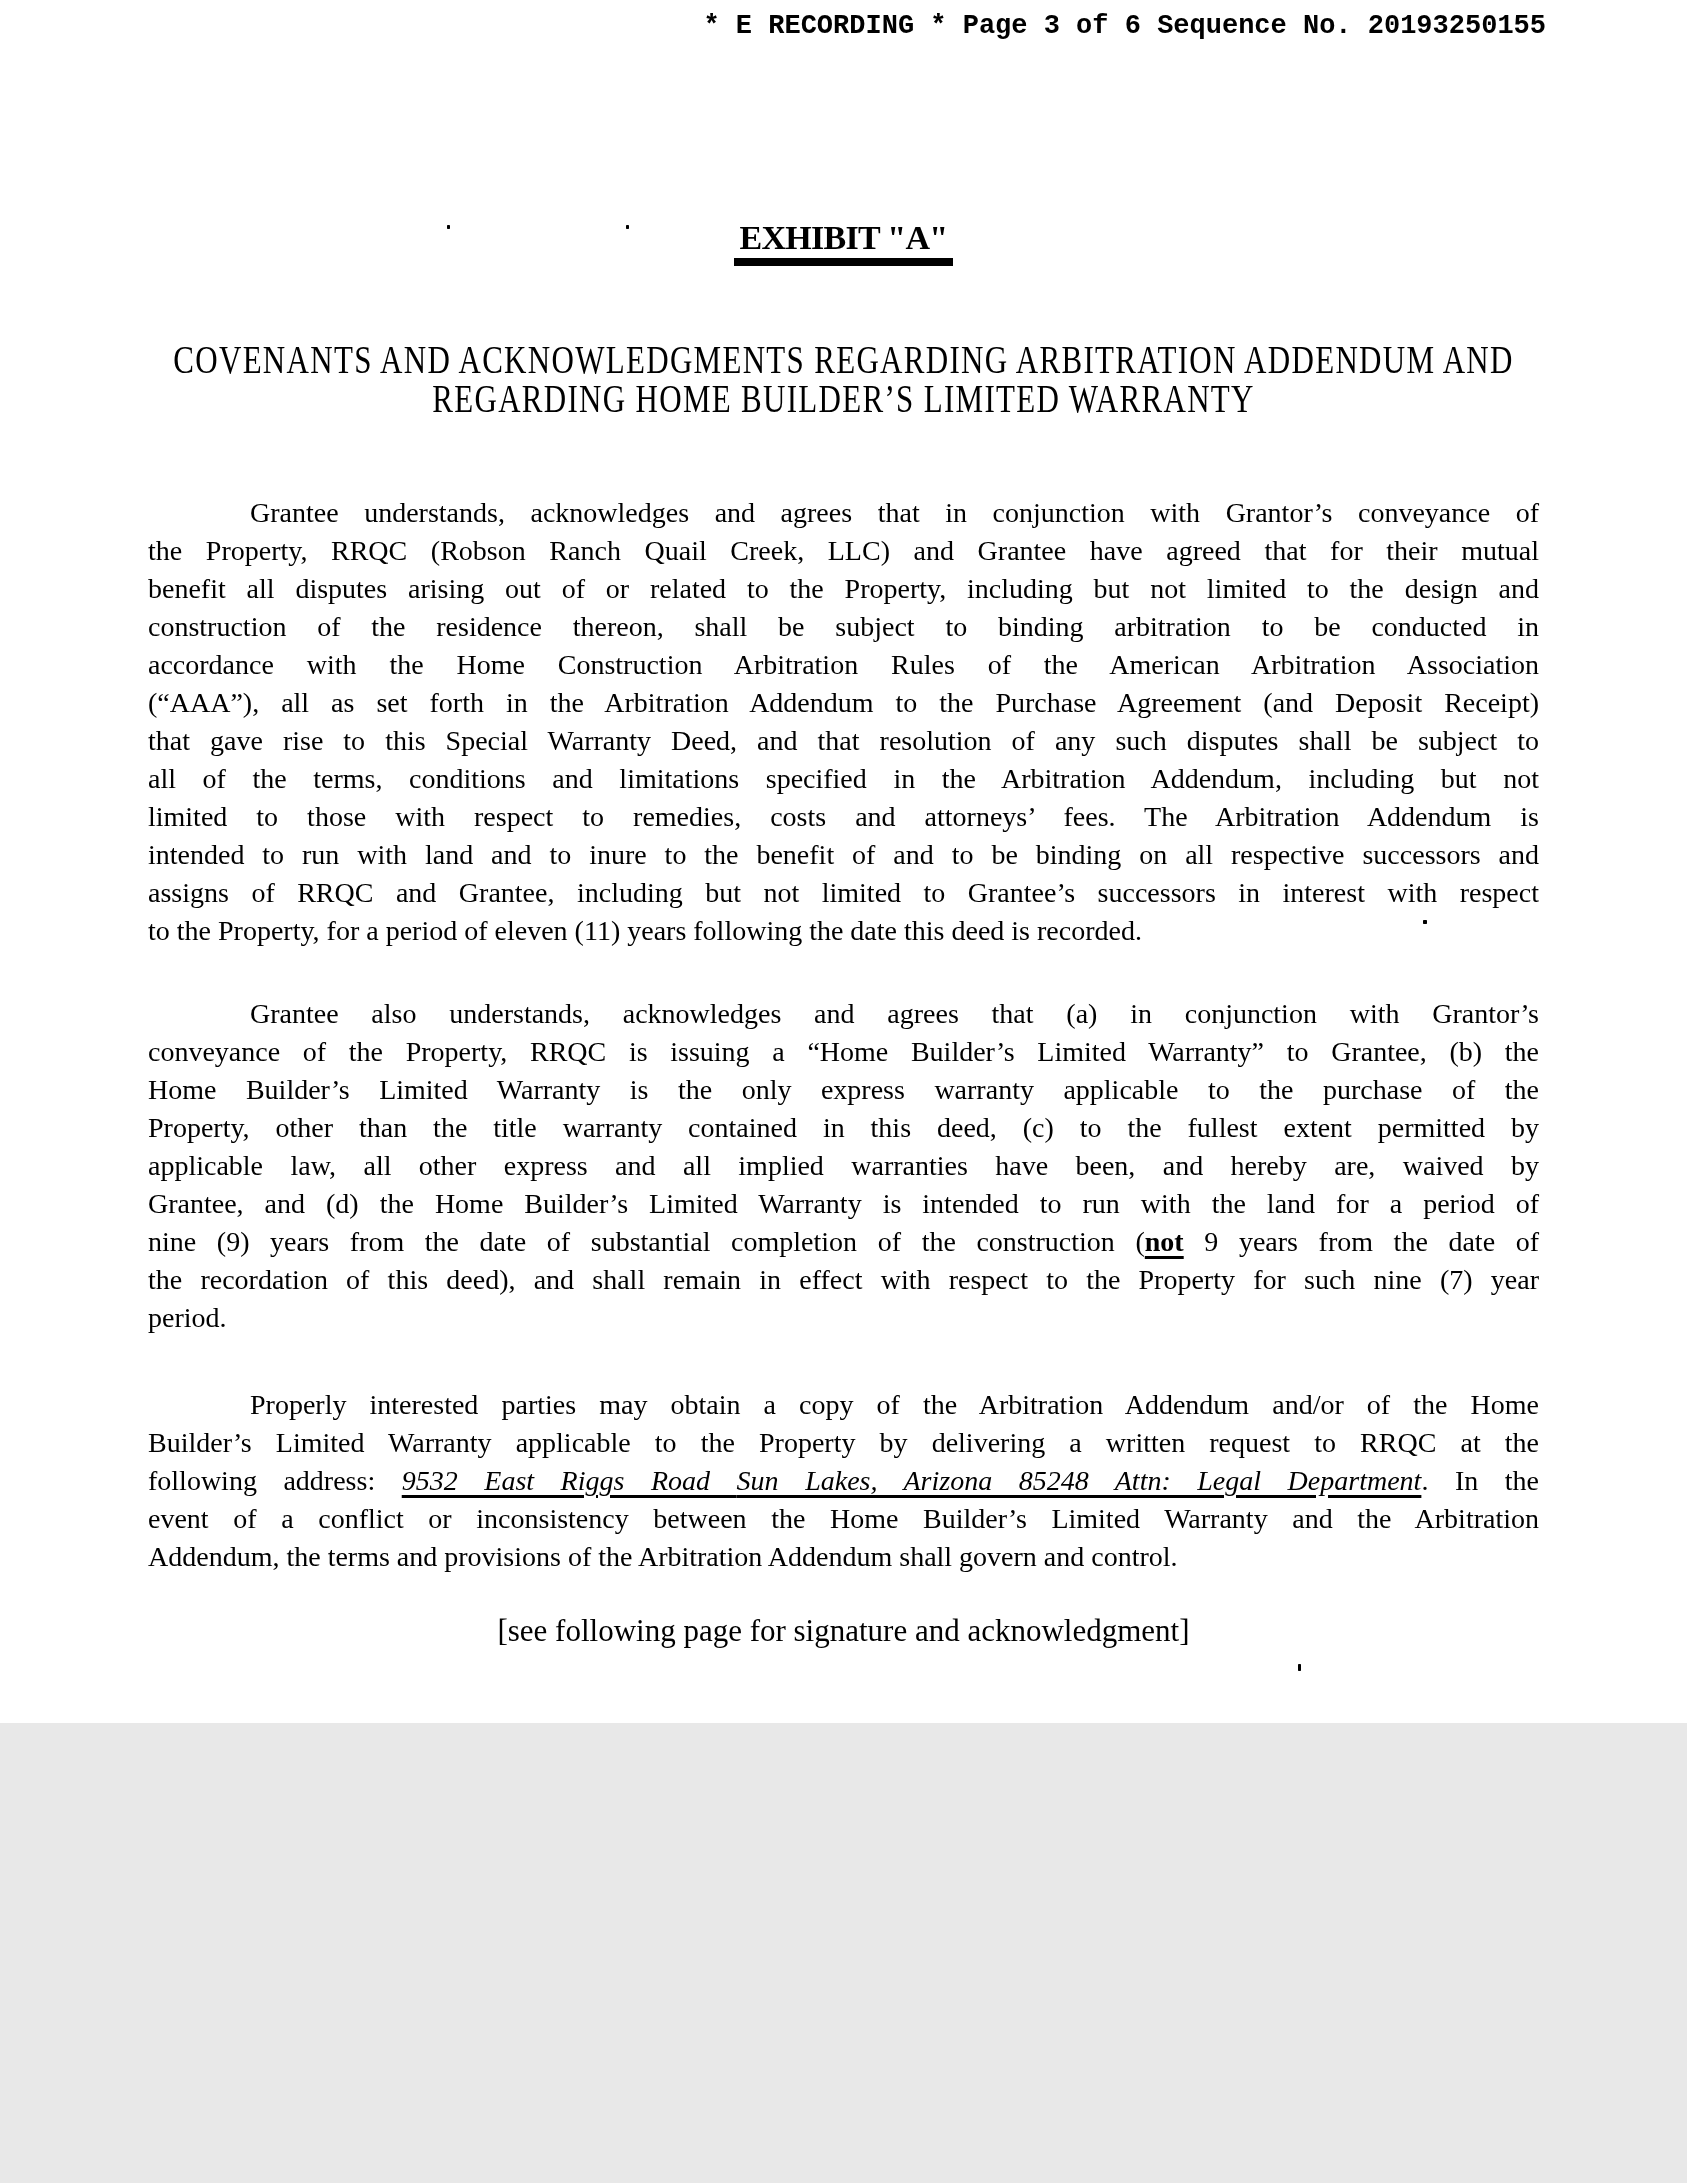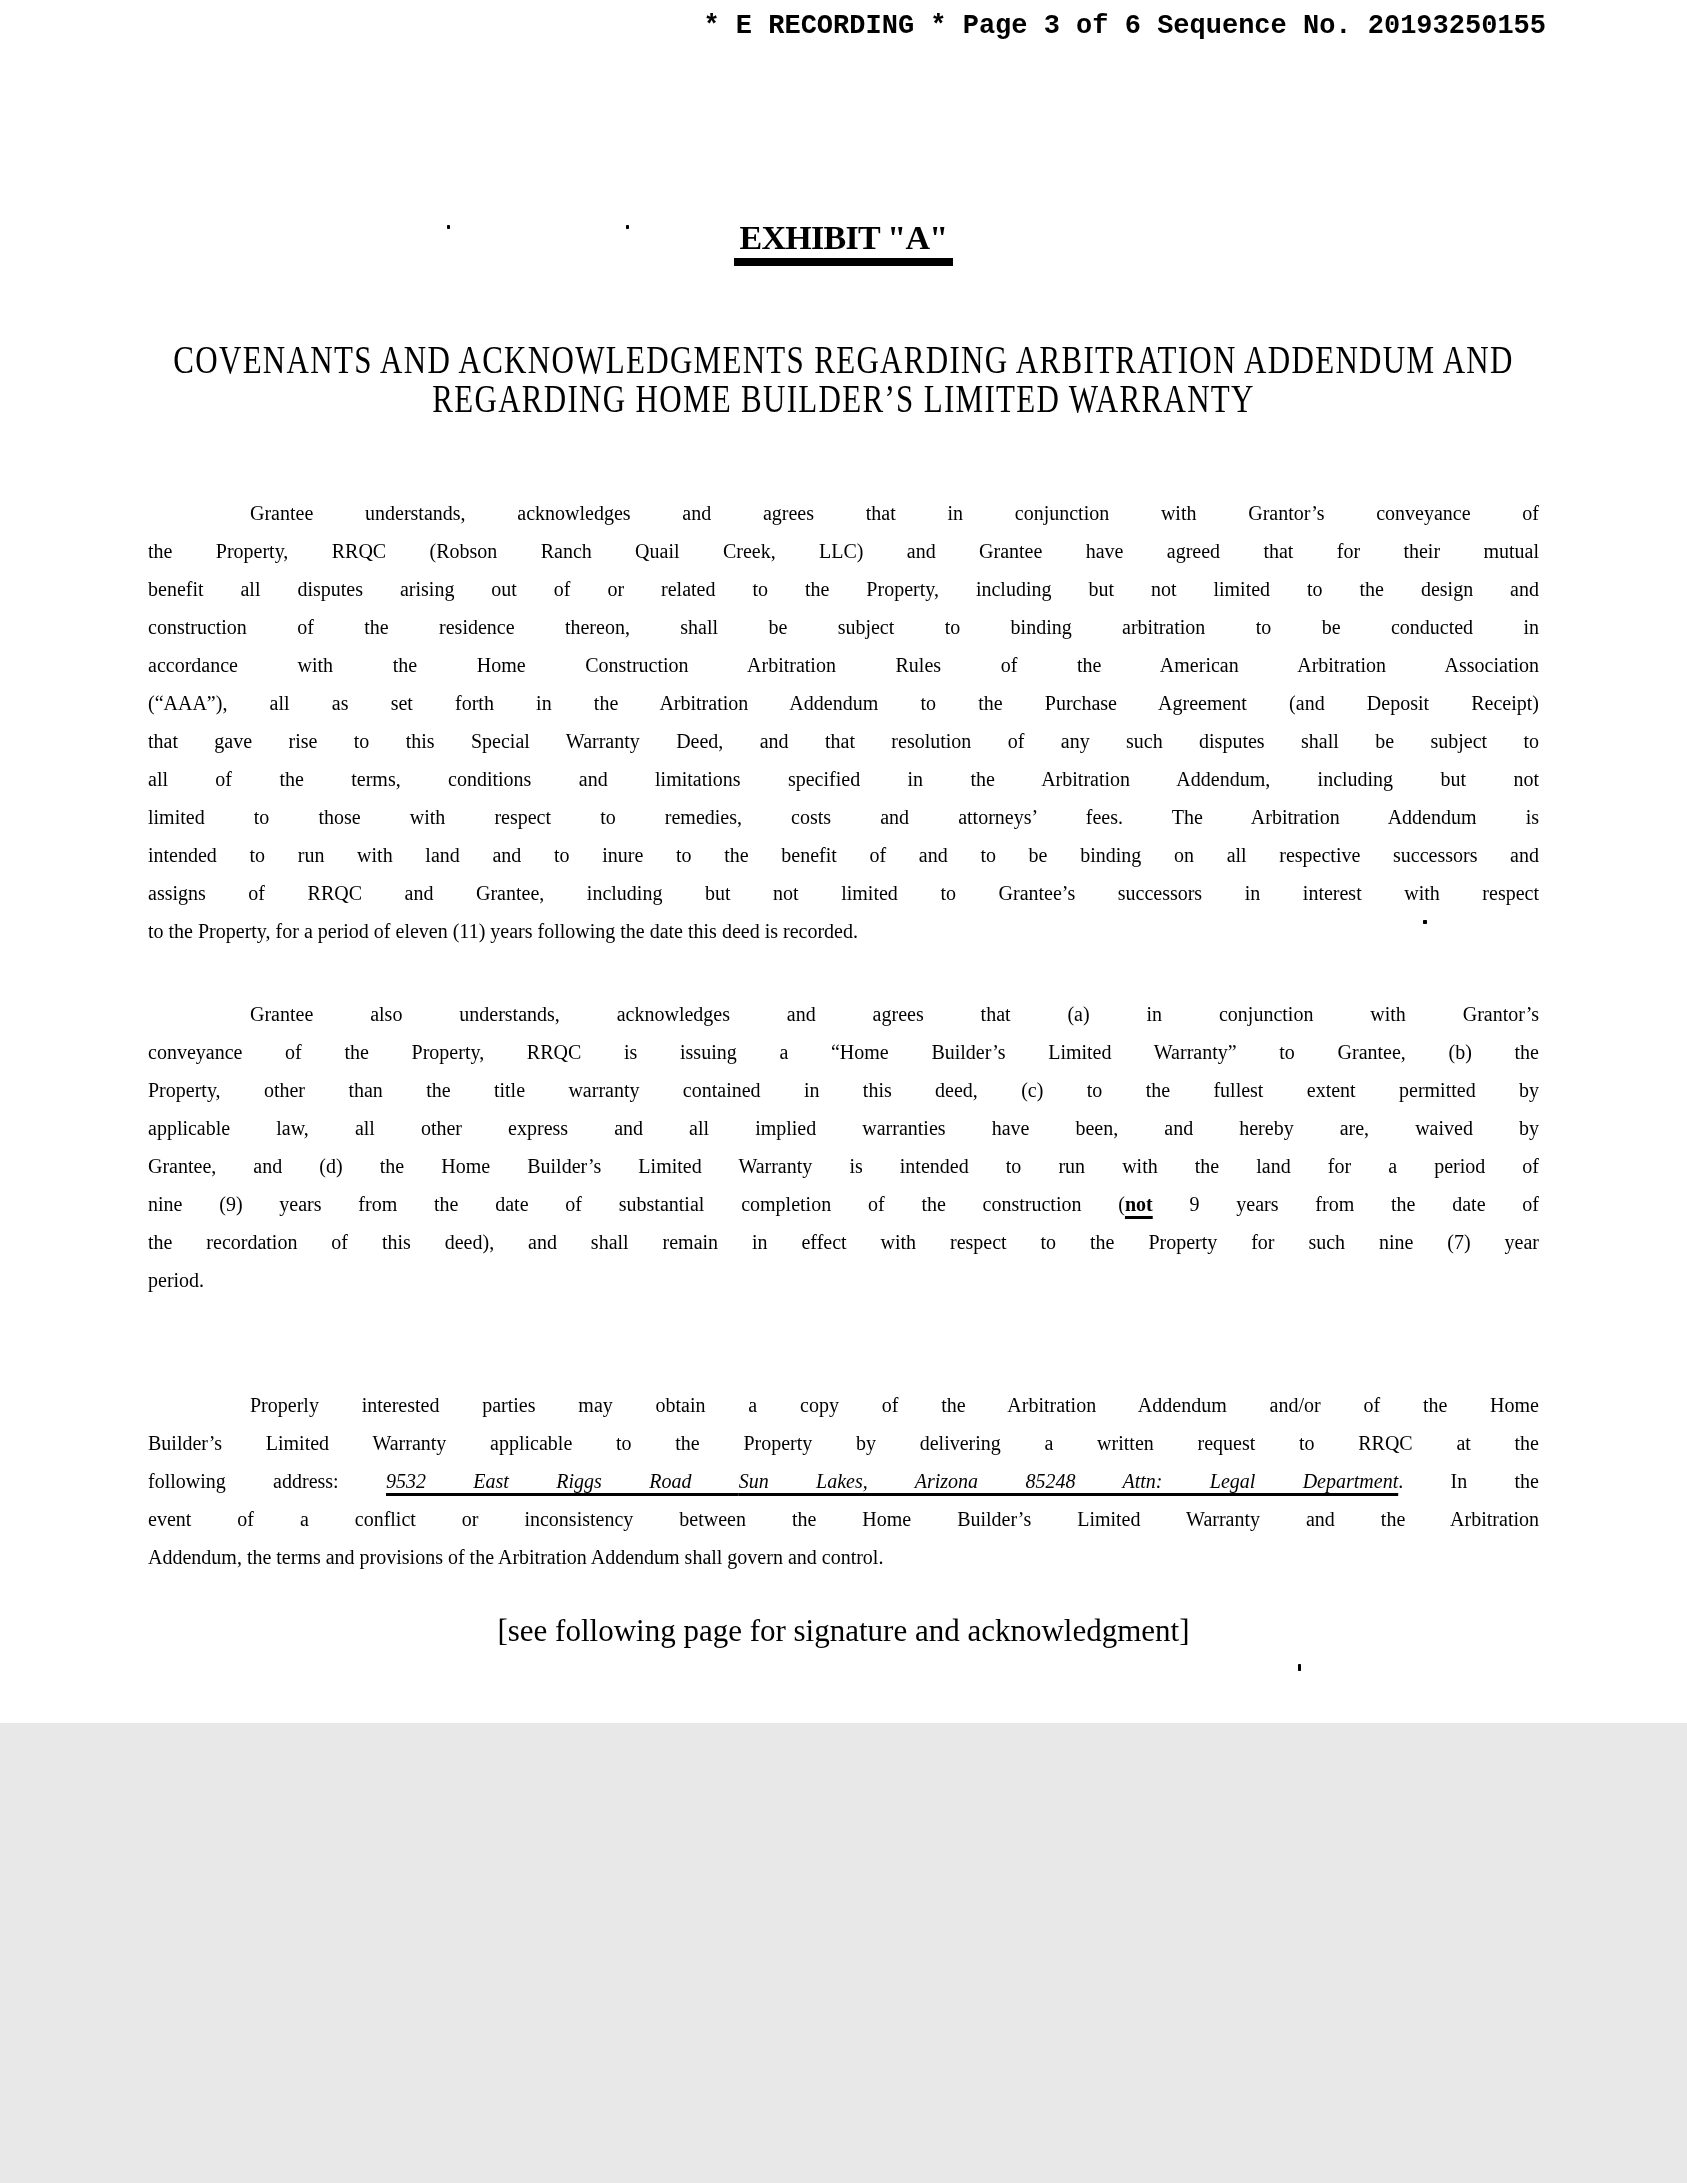--- a/index.html
+++ b/index.html
@@ -33,21 +33,21 @@
   
   .heading{
     position:absolute;top:340px;left:148px;width:1391px;
     text-align:center;
     font-size:31px;line-height:30px;letter-spacing:1.3px;
     transform:scaleY(1.3);transform-origin:50% 0;
   }
   
   .para{
     position:absolute;left:148px;width:1391px;
-    font-size:20px;line-height:38px;
+    font-size:28px;line-height:38px;
   }
   .p1{top:494px}
   .p2{top:995px}
   .p3{top:1386px}
   .line{text-align:justify;}
   .line.just{text-align-last:justify;-moz-text-align-last:justify;}
   .line.first{padding-left:102px;}
   .u{
     text-decoration:underline;
     text-decoration-thickness:2.6px;
@@ -102,20 +102,21 @@
         <div class="line just"><span>that gave rise to this Special Warranty Deed, and that resolution of any such disputes shall be subject to</span></div>
         <div class="line just"><span>all of the terms, conditions and limitations specified in the Arbitration Addendum, including but not</span></div>
         <div class="line just"><span>limited to those with respect to remedies, costs and attorneys’ fees.  The Arbitration Addendum is</span></div>
         <div class="line just"><span>intended to run with land and to inure to the benefit of and to be binding on all respective successors and</span></div>
         <div class="line just"><span>assigns of RRQC and Grantee, including but not limited to Grantee’s successors in interest with respect</span></div>
         <div class="line"><span>to the Property, for a period of eleven (11) years following the date this deed is recorded.</span></div>
       </div>
       <div class="para p2">
         <div class="line just first"><span>Grantee also understands, acknowledges and agrees that (a) in conjunction with Grantor’s</span></div>
         <div class="line just"><span>conveyance of the Property, RRQC is issuing a “Home Builder’s Limited Warranty” to Grantee, (b) the</span></div>
+        <div class="line just"><span>Home Builder’s Limited Warranty is the only express warranty applicable to the purchase of the</span></div>
         <div class="line just"><span>Property, other than the title warranty contained in this deed, (c) to the fullest extent permitted by</span></div>
         <div class="line just"><span>applicable law, all other express and all implied warranties have been, and hereby are, waived by</span></div>
         <div class="line just"><span>Grantee, and (d) the Home Builder’s Limited Warranty is intended to run with the land for a period of</span></div>
         <div class="line just"><span>nine (9) years from the date of substantial completion of the construction (</span><span class="bu">not</span><span> 9 years from the date of</span></div>
         <div class="line just"><span>the recordation of this deed), and shall remain in effect with respect to the Property for such nine (7) year</span></div>
         <div class="line"><span>period.</span></div>
       </div>
       <div class="para p3">
         <div class="line just first"><span>Properly interested parties may obtain a copy of the Arbitration Addendum and/or of the Home</span></div>
         <div class="line just"><span>Builder’s Limited Warranty applicable to the Property by delivering a written request to RRQC at the</span></div>

